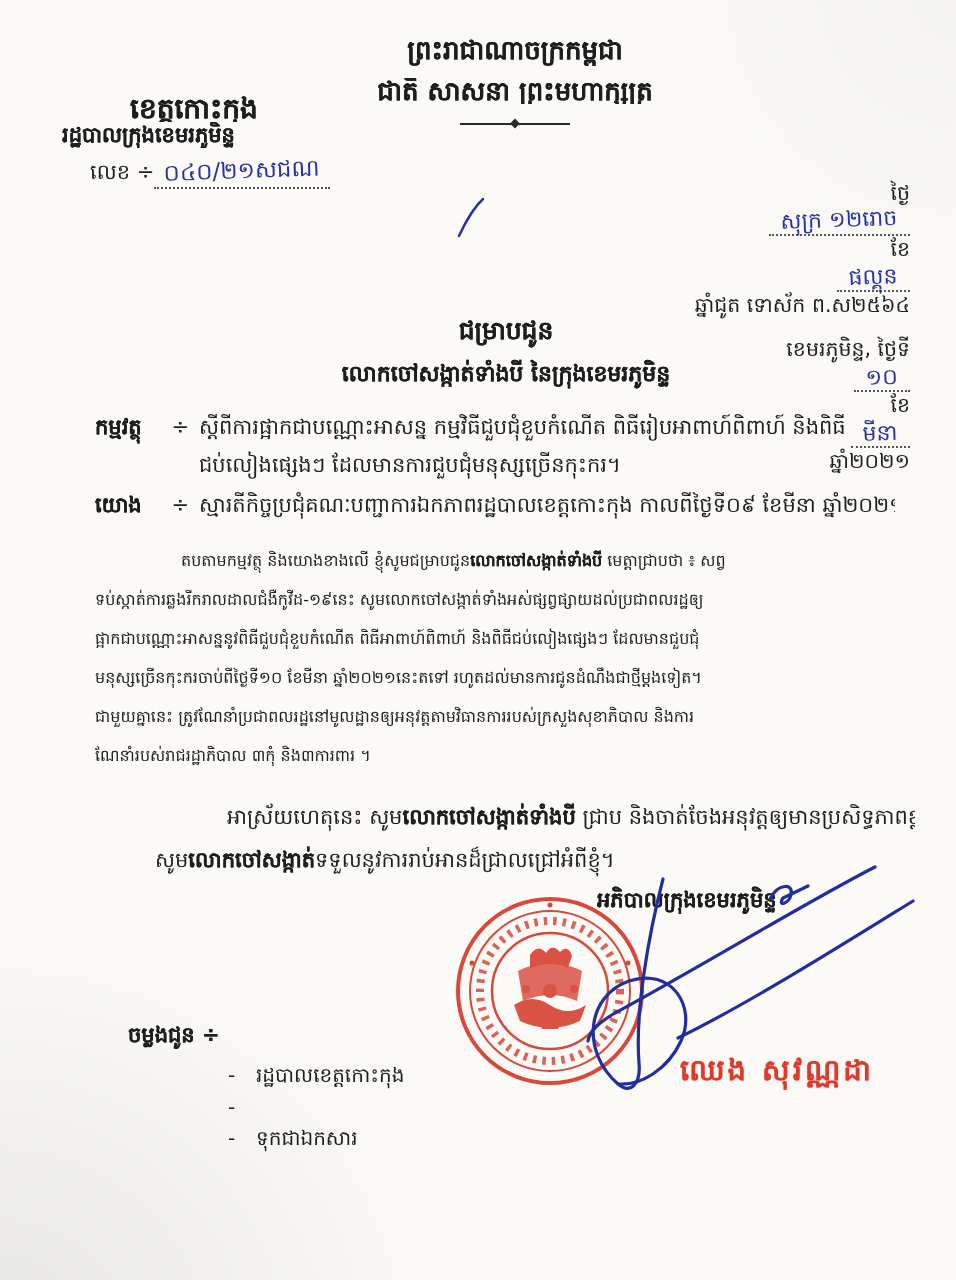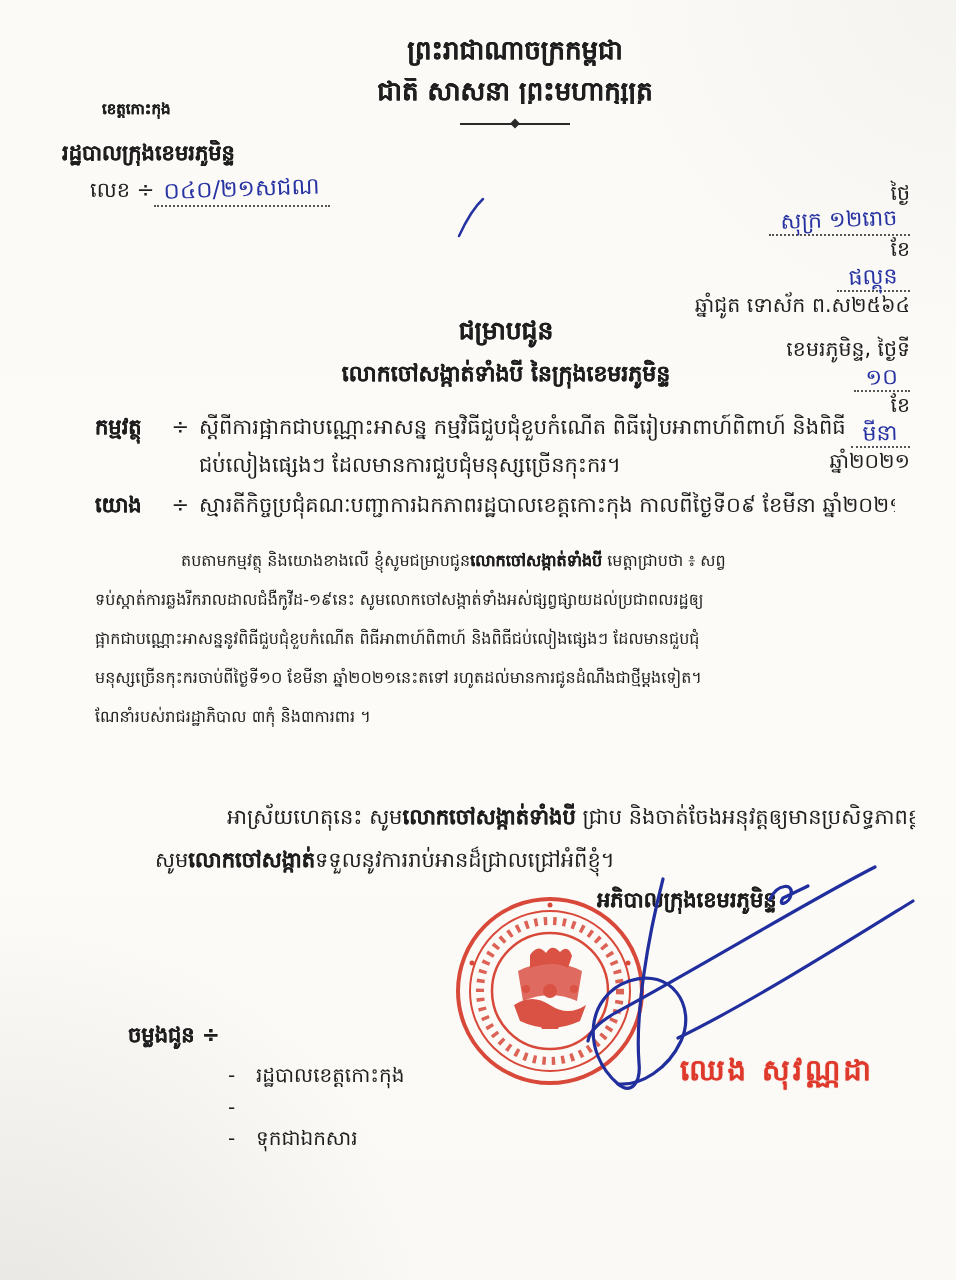--- a/index.html
+++ b/index.html
@@ -23,22 +23,22 @@
   
   .header-block{position:absolute;top:34px;left:320px;width:390px;text-align:center;}
   .kingdom{font-size:26px;line-height:32px;}
   .motto{font-size:26px;line-height:26px;margin-top:12px;}
   .divider{margin:16px auto 0;width:110px;height:8px;position:relative;}
   .divider .line{position:absolute;top:3px;left:0;right:0;border-top:2px solid #2a2a2a;}
   .divider .gem{position:absolute;top:0;left:50%;transform:translateX(-50%) rotate(45deg);width:7px;height:7px;background:#2a2a2a;}
 
   
   .sender-block{position:absolute;top:96px;left:62px;width:330px;font-size:21px;}
-  .province{margin-left:40px;font-size:15px;line-height:26px;}
-  .office{margin-top:18px;font-size:21px;line-height:26px;}
+  .province{margin-left:68px;font-size:28px;line-height:26px;}
+  .office{font-size:21px;line-height:26px;}
   .ref-line{margin-top:10px;font-size:21px;display:flex;align-items:flex-end;margin-left:28px;}
   .hw{color:#2733a2;font-size:23px;line-height:24px;transform:rotate(-2deg);transform-origin:left bottom;display:inline-block;}
   .dotted{border-bottom:2px dotted #555;padding:0 10px 1px 10px;display:inline-block;}
 
   
   .date-block{position:absolute;top:180px;left:430px;width:480px;font-size:20.5px;}
   .date-row{display:flex;align-items:flex-end;white-space:nowrap;flex-direction:column;}
   .date-row.second{margin-top:14px;padding-left:88px;}
   .date-row .dotted{padding:0 12px 0 12px;}
   .date-row .hw{font-size:22px;}
@@ -148,20 +148,21 @@
     <div class="kv-content">
       <div class="nowrap">ស្មារតីកិច្ចប្រជុំគណៈបញ្ជាការឯកភាពរដ្ឋបាលខេត្តកោះកុង កាលពីថ្ងៃទី០៩ ខែមីនា ឆ្នាំ២០២១</div>
     </div>
   </div>
 
   <div class="body-par">
     <div class="line indent"><span>តបតាមកម្មវត្ថុ និងយោងខាងលើ ខ្ញុំសូមជម្រាបជូន</span><span class="b">លោកចៅសង្កាត់ទាំងបី</span><span> មេត្តាជ្រាបថា ៖ សព្វ</span></div>
     <div class="line">ទប់ស្កាត់ការឆ្លងរីករាលដាលជំងឺកូវីដ-១៩នេះ សូមលោកចៅសង្កាត់ទាំងអស់ផ្សព្វផ្សាយដល់ប្រជាពលរដ្ឋឲ្យ</div>
     <div class="line">ផ្អាកជាបណ្ណោះអាសន្ននូវពិធីជួបជុំខួបកំណើត ពិធីអាពាហ៍ពិពាហ៍ និងពិធីជប់លៀងផ្សេងៗ ដែលមានជួបជុំ</div>
     <div class="line">មនុស្សច្រើនកុះករចាប់ពីថ្ងៃទី១០ ខែមីនា ឆ្នាំ២០២១នេះតទៅ រហូតដល់មានការជូនដំណឹងជាថ្មីម្ដងទៀត។</div>
+    <div class="line">ជាមួយគ្នានេះ ត្រូវណែនាំប្រជាពលរដ្ឋនៅមូលដ្ឋានឲ្យអនុវត្តតាមវិធានការរបស់ក្រសួងសុខាភិបាល និងការ</div>
     <div class="line">ណែនាំរបស់រាជរដ្ឋាភិបាល ៣កុំ និង៣ការពារ ។</div>
   </div>
 
   <div class="closing-par">
     <div class="line indent"><span>អាស្រ័យហេតុនេះ សូម</span><span class="b">លោកចៅសង្កាត់ទាំងបី</span><span> ជ្រាប និងចាត់ចែងអនុវត្តឲ្យមានប្រសិទ្ធភាពខ្ពស់</span></div>
     <div class="line"><span>សូម</span><span class="b">លោកចៅសង្កាត់</span><span>ទទួលនូវការរាប់អានដ៏ជ្រាលជ្រៅអំពីខ្ញុំ។</span></div>
   </div>
 
   <div class="sig-title b">អភិបាលក្រុងខេមរភូមិន្ទ</div>
 

